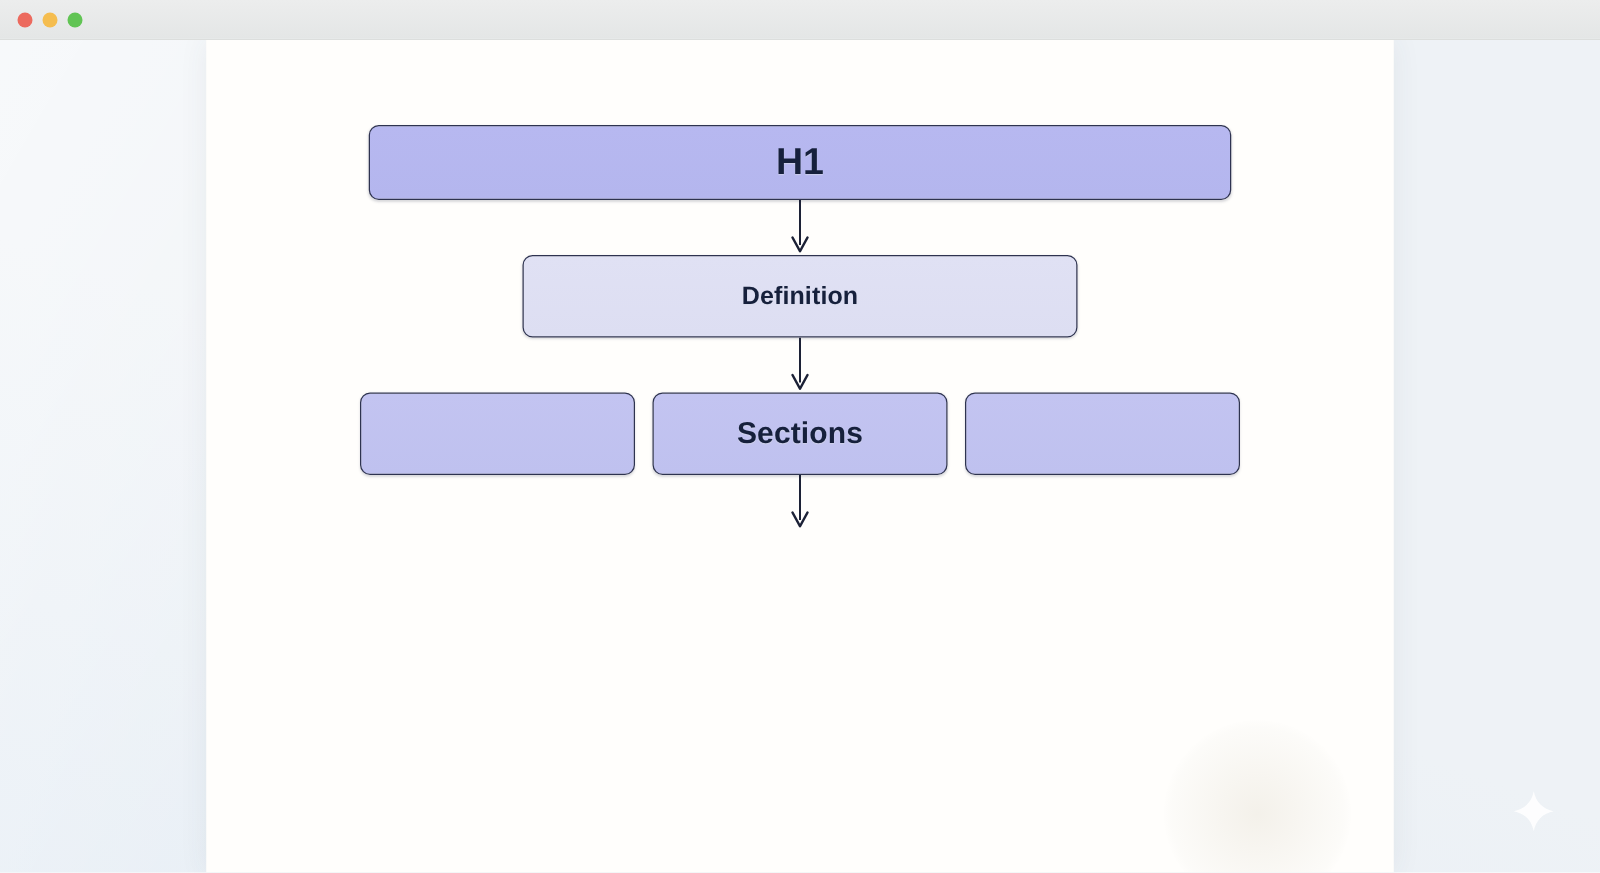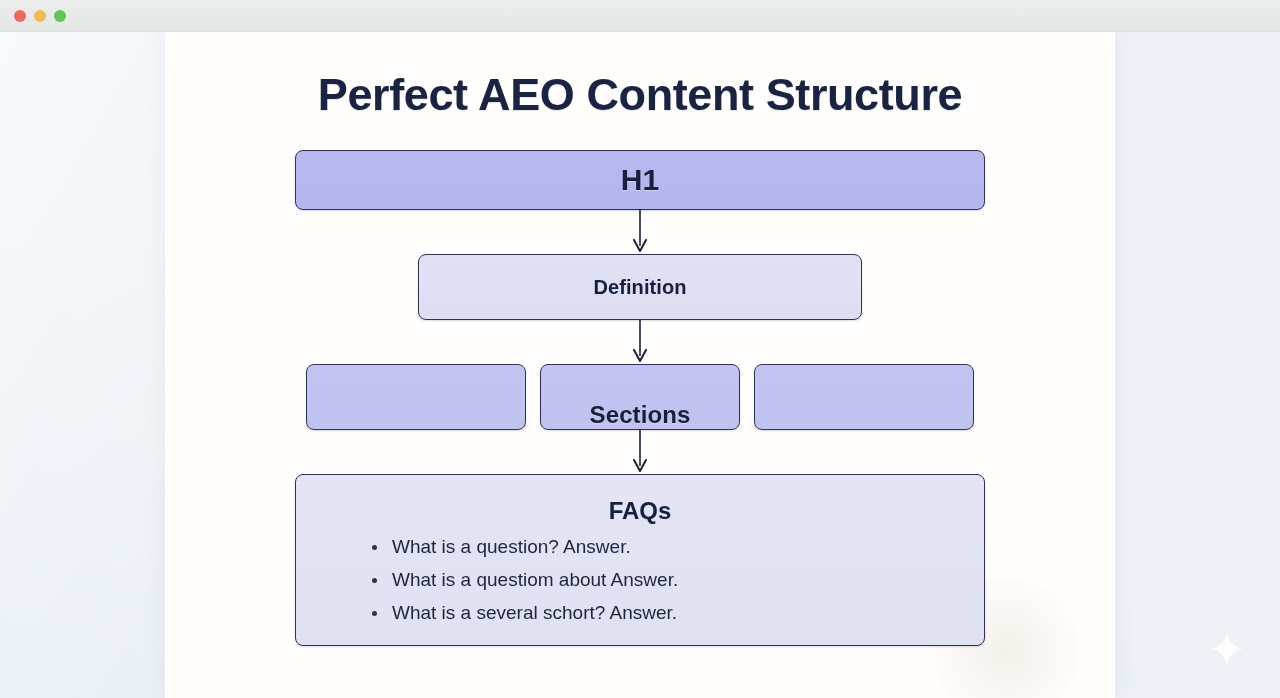--- a/index.html
+++ b/index.html
@@ -152,21 +152,21 @@
   .sections-row {
     display: flex;
     gap: 14px;
     align-items: stretch;
   }
   .node-section {
     width: 220px;
     height: 66px;
     background: linear-gradient(#c3c4f1, #bfc1ef);
   }
-  .node-section.center { width: 200px; align-items: flex-end; }
+  .node-section.center { width: 236px; }
   .node-section .node-label { font-size: 24px; }
 
   .node-faq {
     width: 690px;
     min-height: 168px;
     background: linear-gradient(#e4e4f4, #e0e1f2);
     display: block;
     padding: 14px 0 16px 0;
   }
   .faq-title {
@@ -229,21 +229,20 @@
       <svg viewBox="0 0 32 32" aria-hidden="true">
         <path d="M16 1 C17.6 9.2 22.8 14.4 31 16 C22.8 17.6 17.6 22.8 16 31 C14.4 22.8 9.2 17.6 1 16 C9.2 14.4 14.4 9.2 16 1 Z" fill="currentColor"></path>
       </svg>
     </span>
 
     <div class="card">
       <div class="card-watermark"></div>
 
       <div class="card-inner">
 
-        <h1 class="page-title">Perfect AEO Content Structure</h1>
 
         <div class="flow">
 
           <div class="node node-h1">
             <span class="node-label">H1</span>
           </div>
 
           <span class="connector">
             <svg viewBox="0 0 20 44" aria-hidden="true">
               <path d="M10 0 L10 36" stroke="#1c2136" stroke-width="1.6" fill="none"></path>
@@ -274,26 +273,18 @@
             </div>
           </div>
 
           <span class="connector">
             <svg viewBox="0 0 20 44" aria-hidden="true">
               <path d="M10 0 L10 36" stroke="#1c2136" stroke-width="1.6" fill="none"></path>
               <path d="M4 30 L10 41 L16 30" stroke="#1c2136" stroke-width="2" fill="none" stroke-linecap="round" stroke-linejoin="round"></path>
             </svg>
           </span>
 
-          <div class="node node-faq">
-            <div class="faq-title">FAQs</div>
-            <ul class="faq-list">
-              <li class="faq-item">What is a question? Answer.</li>
-              <li class="faq-item">What is a questiom about Answer.</li>
-              <li class="faq-item">What is a several schort? Answer.</li>
-            </ul>
-          </div>
 
         </div>
       </div>
     </div>
   </div>
 </div>
 
 </body></html>

